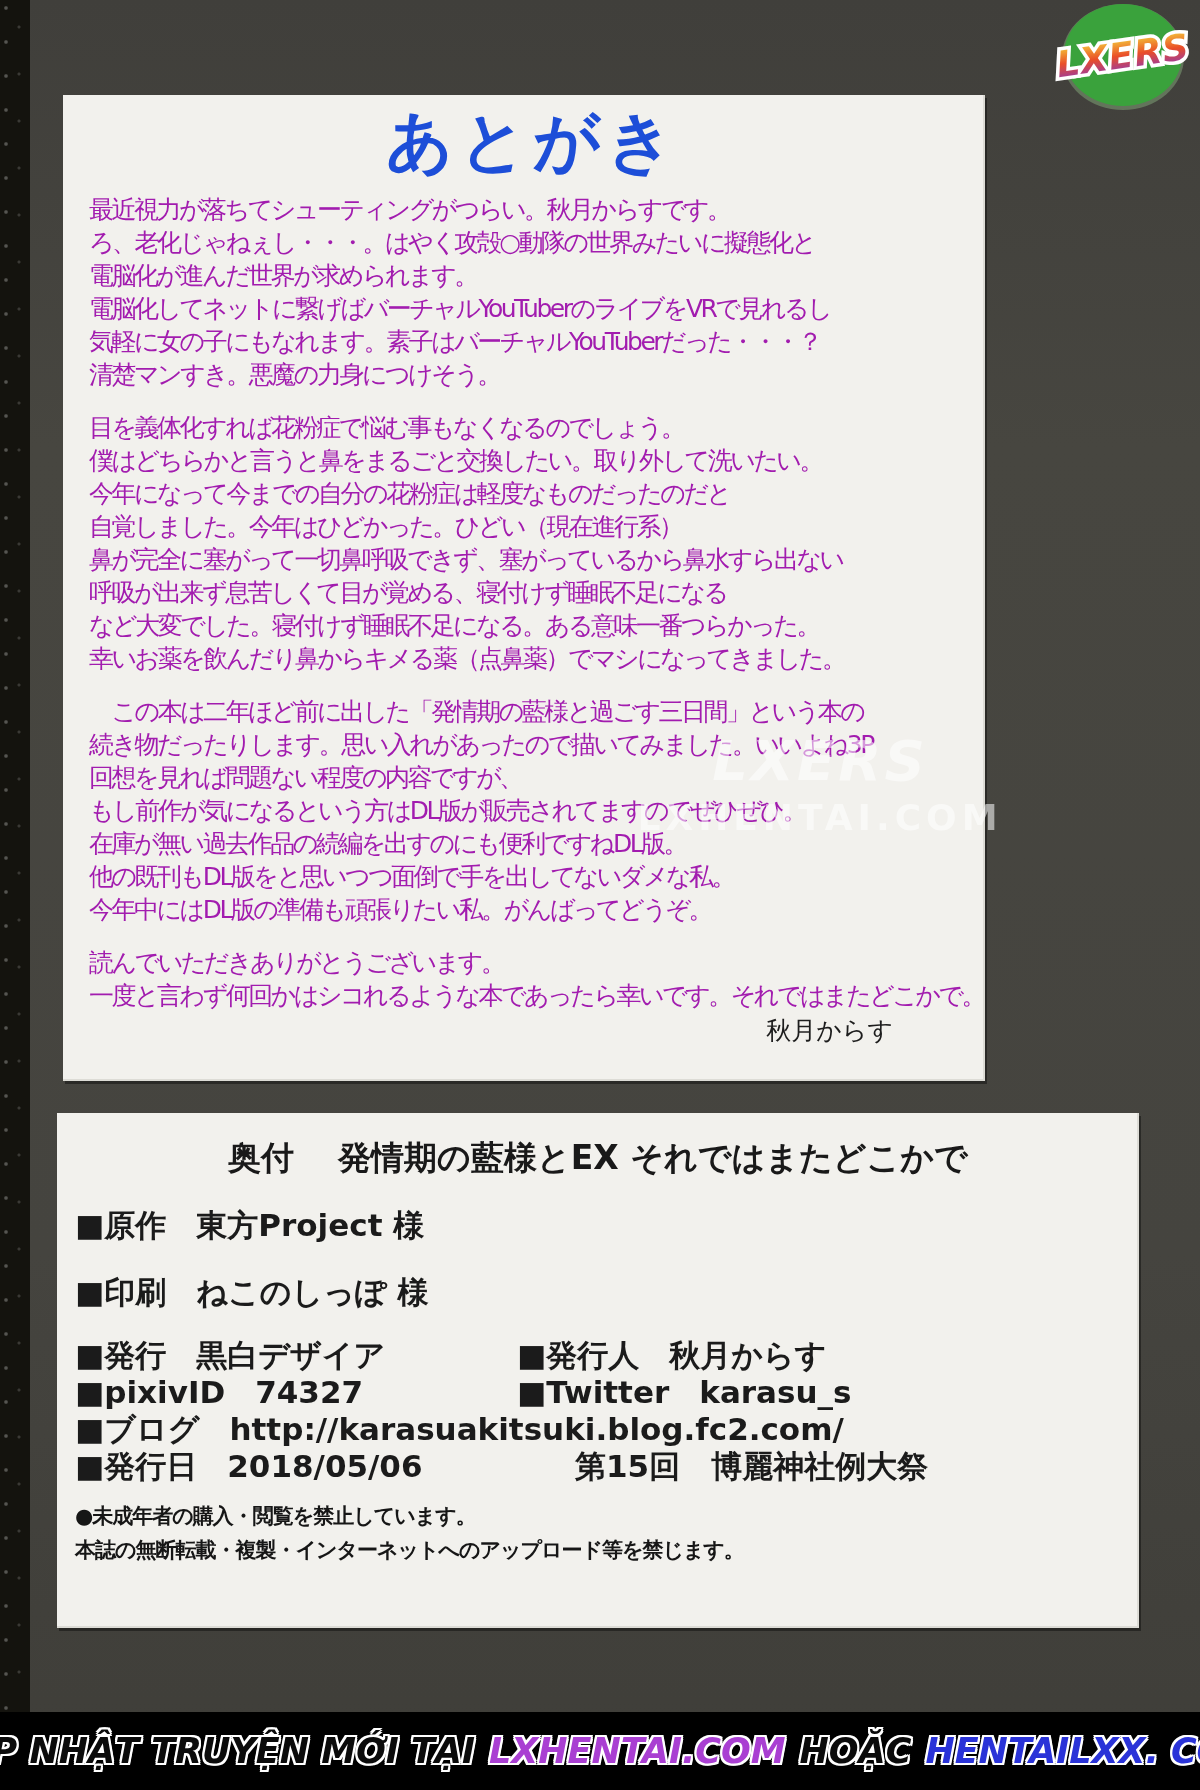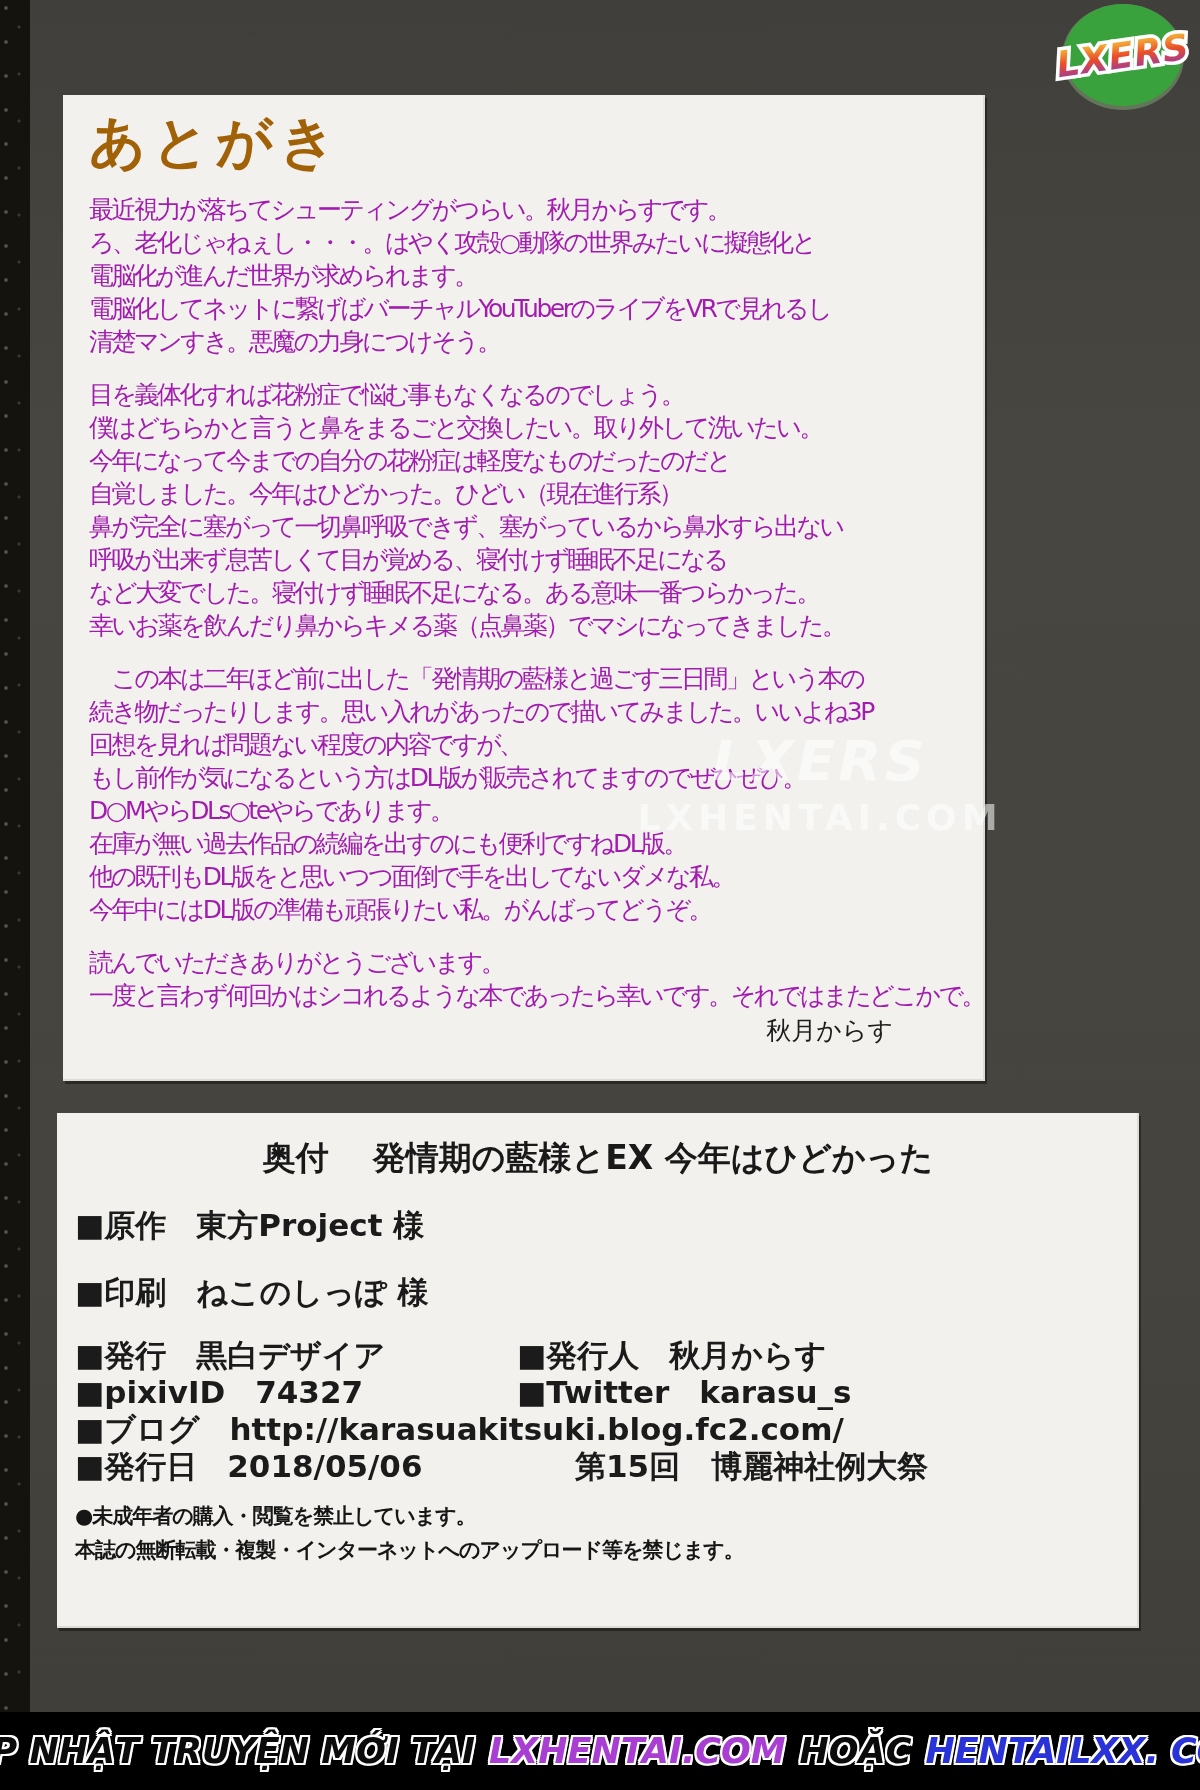--- a/index.html
+++ b/index.html
@@ -17,21 +17,21 @@
     background-size:26px 34px, 30px 47px;
   }
   .paper {
     position:absolute; background:#f2f1ed; box-sizing:border-box; overflow:hidden;
     box-shadow:2px 3px 0 rgba(0,0,0,.38), inset -2px -2px 0 #dddcd6;
     z-index:1;
   }
   .box1 { left:63px; top:95px; width:922px; height:986px; padding:10px 8px 0 26px; }
   .box2 { left:57px; top:1113px; width:1082px; height:515px; padding:16px 18px 0 18px; }
 
-  .aw-title { font-size:56px; font-weight:900; letter-spacing:6px; color:#a16207; line-height:74px; }
+  .aw-title { text-align:center; font-size:66px; font-weight:900; letter-spacing:6px; color:#1d4ed8; line-height:74px; }
   .para { margin-top:20px; }
   .para.first { margin-top:14px; }
   .ln { font-size:25px; letter-spacing:-2.5px; line-height:33px; white-space:nowrap; color:#a21caf; }
   .sig { text-align:right; padding-right:84px; font-size:25px; line-height:33px; margin-top:2px; color:#1d1d1d; }
 
   
   .cp-title { text-align:center; font-size:33px; font-weight:bold; color:#191919; margin-top:8px; line-height:42px; white-space:nowrap; }
   .gap2 { display:inline-block; width:44px; }
   .c-row { font-size:31px; font-weight:bold; color:#1b1b1b; line-height:37px; white-space:nowrap; }
   .mk { letter-spacing:0; }
@@ -92,61 +92,61 @@
   </div>
 
   <div class="paper box1" style="background: rgb(242, 241, 237);">
     <div class="aw-title">あとがき</div>
 
     <div class="para first">
       <div class="ln">最近視力が落ちてシューティングがつらい。秋月からすです。</div>
       <div class="ln">ろ、老化じゃねぇし・・・。はやく攻殻○動隊の世界みたいに擬態化と</div>
       <div class="ln">電脳化が進んだ世界が求められます。</div>
       <div class="ln">電脳化してネットに繋げばバーチャルYouTuberのライブをVRで見れるし</div>
+      <div class="ln">気軽に女の子にもなれます。素子はバーチャルYouTuberだった・・・？</div>
       <div class="ln">清楚マンすき。悪魔の力身につけそう。</div>
     </div>
 
     <div class="para">
       <div class="ln">目を義体化すれば花粉症で悩む事もなくなるのでしょう。</div>
       <div class="ln">僕はどちらかと言うと鼻をまるごと交換したい。取り外して洗いたい。</div>
       <div class="ln">今年になって今までの自分の花粉症は軽度なものだったのだと</div>
       <div class="ln">自覚しました。今年はひどかった。ひどい（現在進行系）</div>
       <div class="ln">鼻が完全に塞がって一切鼻呼吸できず、塞がっているから鼻水すら出ない</div>
       <div class="ln">呼吸が出来ず息苦しくて目が覚める、寝付けず睡眠不足になる</div>
       <div class="ln">など大変でした。寝付けず睡眠不足になる。ある意味一番つらかった。</div>
       <div class="ln">幸いお薬を飲んだり鼻からキメる薬（点鼻薬）でマシになってきました。</div>
     </div>
 
     <div class="para">
       <div class="ln">　この本は二年ほど前に出した「発情期の藍様と過ごす三日間」という本の</div>
       <div class="ln">続き物だったりします。思い入れがあったので描いてみました。いいよね3P</div>
       <div class="ln">回想を見れば問題ない程度の内容ですが、</div>
       <div class="ln">もし前作が気になるという方はDL版が販売されてますのでぜひぜひ。</div>
-      <div class="ln">D○MやらDLs○teやらであります。</div>
       <div class="ln">在庫が無い過去作品の続編を出すのにも便利ですねDL版。</div>
       <div class="ln">他の既刊もDL版をと思いつつ面倒で手を出してないダメな私。</div>
       <div class="ln">今年中にはDL版の準備も頑張りたい私。がんばってどうぞ。</div>
     </div>
 
     <div class="para">
       <div class="ln">読んでいただきありがとうございます。</div>
       <div class="ln">一度と言わず何回かはシコれるような本であったら幸いです。それではまたどこかで。</div>
     </div>
 
     <div class="sig">秋月からす</div>
   </div>
 
   <div class="wm">
     <div class="wm1">LXERS</div>
     <div class="wm2">LXHENTAI.COM</div>
   </div>
 
   <div class="paper box2" style="background: rgb(242, 241, 237);">
     <div class="cp-title">
-      <span>奥付</span><span class="gap2"></span><span>発情期の藍様とEX 今年はひどかった</span>
+      <span>奥付</span><span class="gap2"></span><span>発情期の藍様とEX それではまたどこかで</span>
     </div>
 
     <div class="c-row r1">
       <span class="mk">■</span><span class="lab">原作</span><span class="val">東方Project 様</span>
     </div>
 
     <div class="c-row r2">
       <span class="mk">■</span><span class="lab">印刷</span><span class="val">ねこのしっぽ 様</span>
     </div>
 

